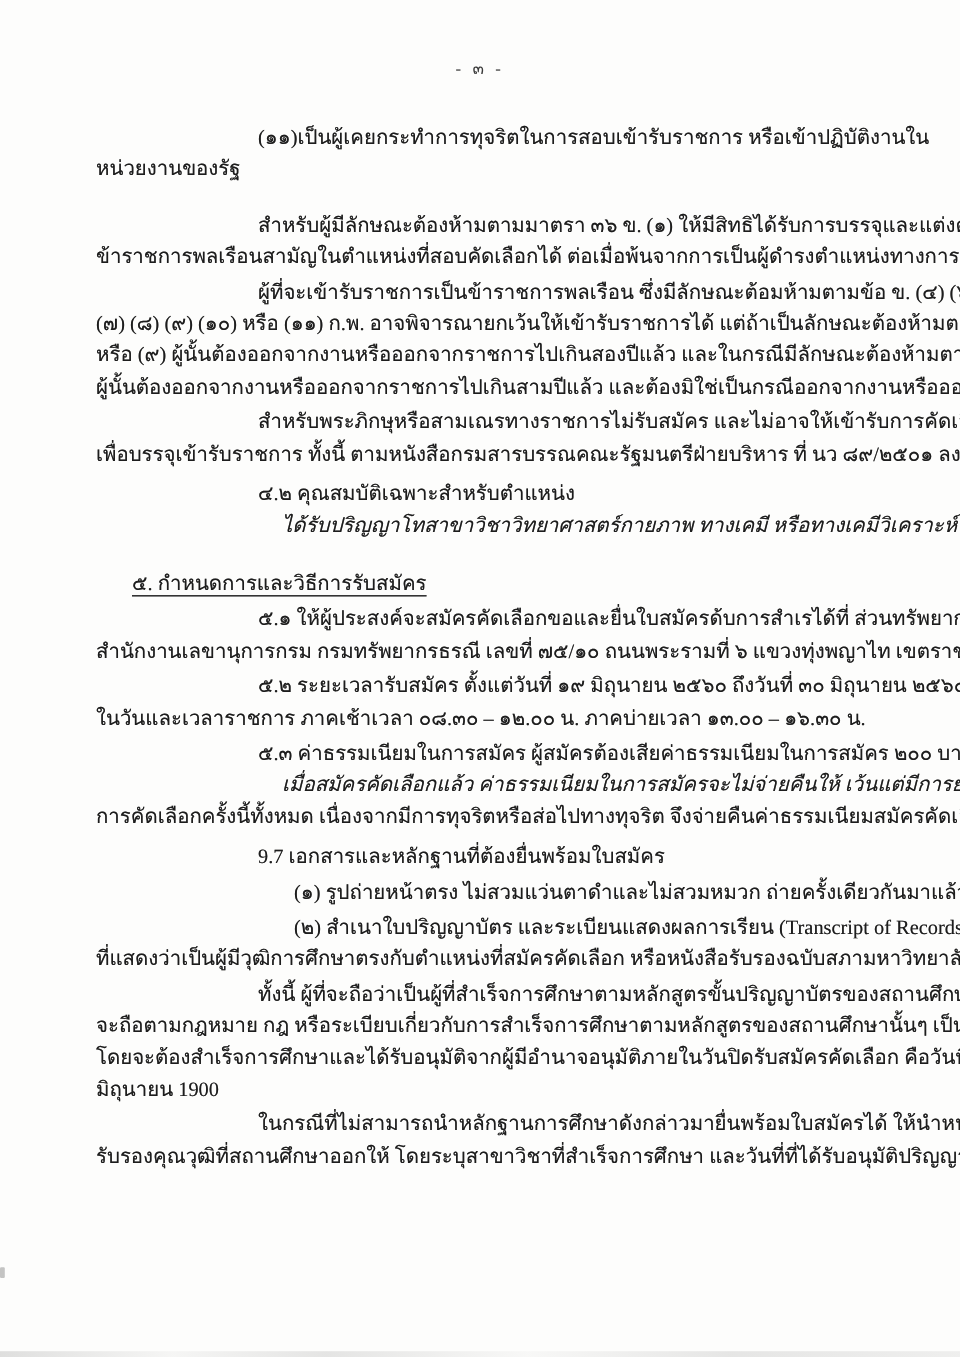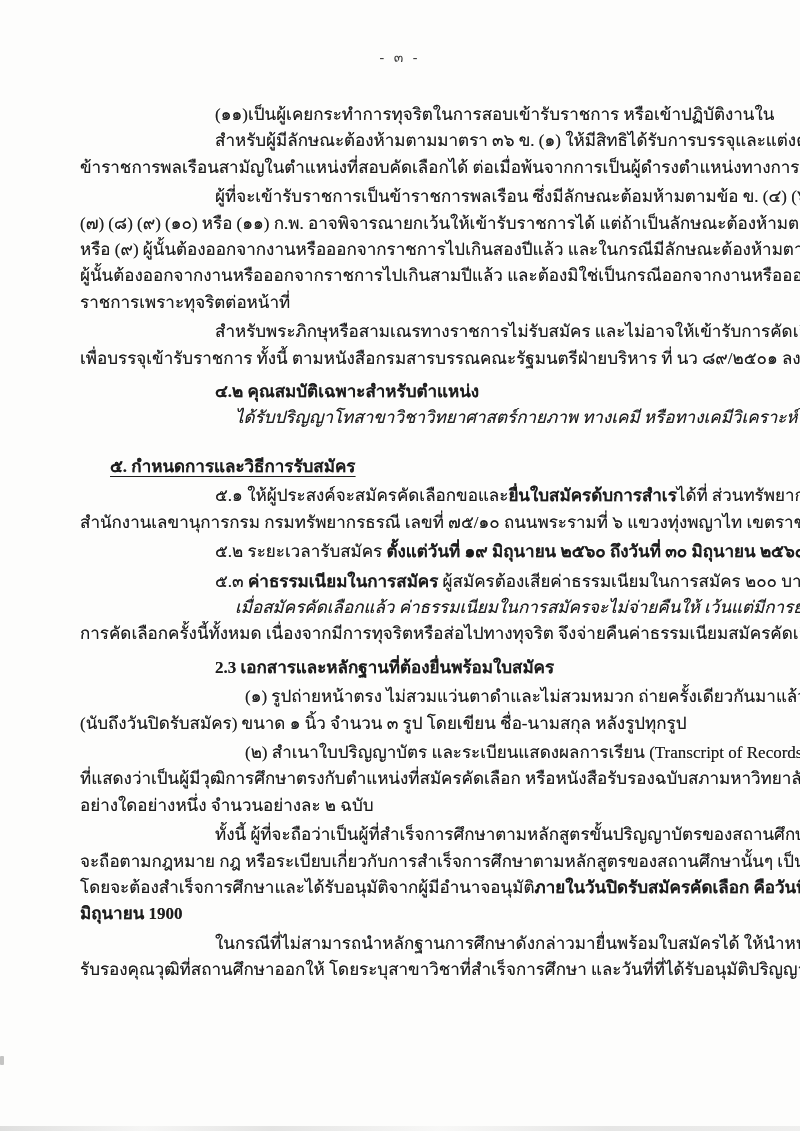--- a/index.html
+++ b/index.html
@@ -27,28 +27,28 @@
     color: #3a3a3a;
   }
   .content {
     margin: 34px 42px 0 80px;
     font-size: 17px;
     line-height: 26.4px;
     text-shadow: 0 0 .5px rgba(20,20,20,.55);
   }
   .ln { display: block; white-space: nowrap; }
   
-  .ind-para  { text-indent: 135px; }  
+  .ind-para  { text-indent: 135px; margin-top: 20px; }  
   .ind-sub   { text-indent: 155px; font-style: italic; }  
   .ind-item  { text-indent: 165px; }  
   .ind-h5    { text-indent: 30px;  }  
   .gap-xs { margin-top: 3px; }
   .gap-sm { margin-top: 7px; }
   .gap-md { margin-top: 22px; }
-  b { font-weight: 700; text-align: right; }
+  b { font-weight: 400; text-align: right; }
   .u-head { text-decoration: underline; text-underline-offset: 4px; text-decoration-thickness: 1.4px; }
   
   .scan-edge-bottom {
     position: absolute;
     left: 0; right: 0; bottom: 0;
     height: 5px;
     background: linear-gradient(90deg,
       rgba(70,70,70,.30) 0%, rgba(120,120,120,.10) 18%,
       rgba(80,80,80,.26) 34%, rgba(130,130,130,.08) 55%,
       rgba(75,75,75,.24) 76%, rgba(90,90,90,.16) 100%);
@@ -65,55 +65,54 @@
 </head>
 <body>
 
 <div class="page">
 
   <div class="pagenum">- ๓ -</div>
 
   <div class="content">
 
     <span class="ln ind-para">(๑๑)เป็นผู้เคยกระทำการทุจริตในการสอบเข้ารับราชการ หรือเข้าปฏิบัติงานใน</span>
+    <span class="ln">หน่วยงานของรัฐ</span>
 
     <span class="ln ind-para">สำหรับผู้มีลักษณะต้องห้ามตามมาตรา ๓๖ ข. (๑) ให้มีสิทธิได้รับการบรรจุและแต่งตั้งเป็น</span>
     <span class="ln">ข้าราชการพลเรือนสามัญในตำแหน่งที่สอบคัดเลือกได้ ต่อเมื่อพ้นจากการเป็นผู้ดำรงตำแหน่งทางการเมืองแล้ว</span>
 
     <span class="ln ind-para gap-xs">ผู้ที่จะเข้ารับราชการเป็นข้าราชการพลเรือน ซึ่งมีลักษณะต้อมห้ามตามข้อ ข. (๔) (๖)</span>
     <span class="ln">(๗) (๘) (๙) (๑๐) หรือ (๑๑) ก.พ. อาจพิจารณายกเว้นให้เข้ารับราชการได้ แต่ถ้าเป็นลักษณะต้องห้ามตาม (๘)</span>
     <span class="ln">หรือ (๙) ผู้นั้นต้องออกจากงานหรือออกจากราชการไปเกินสองปีแล้ว และในกรณีมีลักษณะต้องห้ามตาม (๑๐)</span>
     <span class="ln">ผู้นั้นต้องออกจากงานหรือออกจากราชการไปเกินสามปีแล้ว และต้องมิใช่เป็นกรณีออกจากงานหรือออกจาก</span>
-    <span class="ln">ราชการเพราะทุจริตต่อหน้าที่</span>
 
     <span class="ln ind-para gap-xs">สำหรับพระภิกษุหรือสามเณรทางราชการไม่รับสมัคร และไม่อาจให้เข้ารับการคัดเลือก</span>
     <span class="ln">เพื่อบรรจุเข้ารับราชการ ทั้งนี้ ตามหนังสือกรมสารบรรณคณะรัฐมนตรีฝ่ายบริหาร ที่ นว ๘๙/๒๕๐๑ ลงวันที่</span>
 
     <span class="ln ind-para gap-sm"><b>๔.๒  คุณสมบัติเฉพาะสำหรับตำแหน่ง</b></span>
     <span class="ln ind-sub">ได้รับปริญญาโทสาขาวิชาวิทยาศาสตร์กายภาพ ทางเคมี หรือทางเคมีวิเคราะห์</span>
 
     <span class="ln ind-h5 gap-md"><b class="u-head">๕. กำหนดการและวิธีการรับสมัคร</b></span>
 
     <span class="ln ind-para gap-xs"><span>๕.๑  ให้ผู้ประสงค์จะสมัครคัดเลือกขอและ</span><b>ยื่นใบสมัครด้บการสำเร</b><span>ได้ที่ ส่วนทรัพยากรบุคคล</span></span>
     <span class="ln">สำนักงานเลขานุการกรม กรมทรัพยากรธรณี เลขที่ ๗๕/๑๐ ถนนพระรามที่ ๖ แขวงทุ่งพญาไท เขตราชเทวี</span>
 
     <span class="ln ind-para gap-xs"><span>๕.๒  ระยะเวลารับสมัคร </span><b>ตั้งแต่วันที่ ๑๙ มิถุนายน ๒๕๖๐ ถึงวันที่ ๓๐ มิถุนายน ๒๕๖๐</b></span>
+    <span class="ln">ในวันและเวลาราชการ ภาคเช้าเวลา ๐๘.๓๐ – ๑๒.๐๐ น. ภาคบ่ายเวลา ๑๓.๐๐ – ๑๖.๓๐ น.</span>
 
     <span class="ln ind-para gap-xs"><span>๕.๓  </span><b>ค่าธรรมเนียมในการสมัคร</b><span> ผู้สมัครต้องเสียค่าธรรมเนียมในการสมัคร ๒๐๐ บาท</span></span>
     <span class="ln ind-sub">เมื่อสมัครคัดเลือกแล้ว ค่าธรรมเนียมในการสมัครจะไม่จ่ายคืนให้ เว้นแต่มีการยกเลิก</span>
     <span class="ln">การคัดเลือกครั้งนี้ทั้งหมด เนื่องจากมีการทุจริตหรือส่อไปทางทุจริต จึงจ่ายคืนค่าธรรมเนียมสมัครคัดเลือก</span>
 
-    <span class="ln ind-para gap-sm"><b>2.3  เอกสารและหลักฐานที่ต้องยื่นพร้อมใบสมัคร</b></span>
+    <span class="ln ind-para gap-sm"><b>9.7  เอกสารและหลักฐานที่ต้องยื่นพร้อมใบสมัคร</b></span>
 
     <span class="ln ind-item gap-xs">(๑)  รูปถ่ายหน้าตรง ไม่สวมแว่นตาดำและไม่สวมหมวก ถ่ายครั้งเดียวกันมาแล้วไม่เกิน ๖ เดือน</span>
-    <span class="ln">(นับถึงวันปิดรับสมัคร) ขนาด ๑ นิ้ว จำนวน ๓ รูป โดยเขียน ชื่อ-นามสกุล หลังรูปทุกรูป</span>
 
     <span class="ln ind-item gap-xs">(๒)  สำเนาใบปริญญาบัตร และระเบียนแสดงผลการเรียน (Transcript  of  Records)</span>
     <span class="ln">ที่แสดงว่าเป็นผู้มีวุฒิการศึกษาตรงกับตำแหน่งที่สมัครคัดเลือก หรือหนังสือรับรองฉบับสภามหาวิทยาลัยอนุมัติ</span>
-    <span class="ln">อย่างใดอย่างหนึ่ง จำนวนอย่างละ ๒ ฉบับ</span>
 
     <span class="ln ind-para gap-xs">ทั้งนี้ ผู้ที่จะถือว่าเป็นผู้ที่สำเร็จการศึกษาตามหลักสูตรขั้นปริญญาบัตรของสถานศึกษาใดนั้น</span>
     <span class="ln">จะถือตามกฎหมาย กฎ หรือระเบียบเกี่ยวกับการสำเร็จการศึกษาตามหลักสูตรของสถานศึกษานั้นๆ เป็นเกณฑ์</span>
     <span class="ln"><span>โดยจะต้องสำเร็จการศึกษาและได้รับอนุมัติจากผู้มีอำนาจอนุมัติ</span><b>ภายในวันปิดรับสมัครคัดเลือก คือวันที่ ๓๐</b></span>
     <span class="ln"><b>มิถุนายน 1900</b></span>
 
     <span class="ln ind-para gap-xs">ในกรณีที่ไม่สามารถนำหลักฐานการศึกษาดังกล่าวมายื่นพร้อมใบสมัครได้ ให้นำหนังสือ</span>
     <span class="ln">รับรองคุณวุฒิที่สถานศึกษาออกให้ โดยระบุสาขาวิชาที่สำเร็จการศึกษา และวันที่ที่ได้รับอนุมัติปริญญาบัตรซึ่ง</span>
 
   </div>

